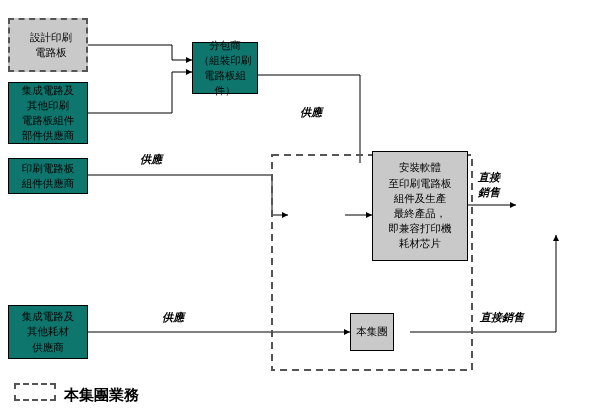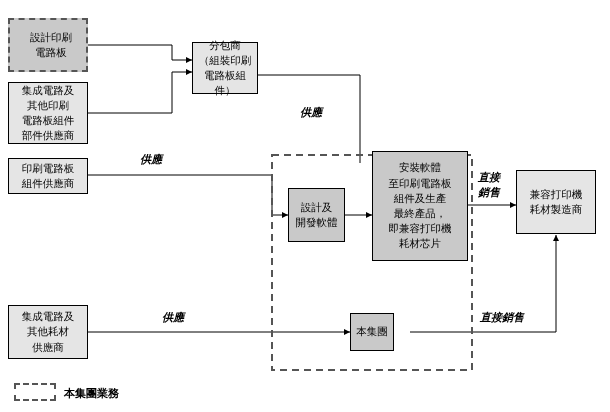--- a/index.html
+++ b/index.html
@@ -8,21 +8,21 @@
     background:#ffffff;
     font-family:"Liberation Sans","DejaVu Sans",sans-serif;
     overflow:hidden;
     position:relative;
   }
   #canvas{position:absolute;left:0;top:0;width:610px;height:412px;}
   .node{
     position:absolute;
     box-sizing:border-box;
     border:1px solid #000;
-    background:#e5e5e5;
+    background:#0f766e;
     display:flex;
     align-items:center;
     justify-content:center;
     text-align:center;
     font-size:10.5px;
     line-height:1.45;
     color:#000;
     white-space:pre-line;
     padding:2px;
   }
@@ -37,21 +37,21 @@
     font-style:italic;
   }
   .legend-box{
     position:absolute;
     box-sizing:border-box;
     border:2px dashed #555;
     background:#fff;
   }
   .legend-text{
     position:absolute;
-    font-size:11px;
+    font-size:15px;
     font-weight:bold;
     color:#000;
     white-space:nowrap;
   }
   .watermark{
     position:absolute;
     right:8px;bottom:6px;
     font-size:11px;
     color:#b9b9b9;
     display:flex;
@@ -111,32 +111,28 @@
 電路板組件
 部件供應商</div>
 
   <div class="node" style="left:8px;top:158px;width:80px;height:36px;">印刷電路板
 組件供應商</div>
 
   <div class="node" style="left:192px;top:42px;width:66px;height:52px;">分包商
 （組裝印刷
 電路板組件）</div>
 
-  <div class="node shaded" style="left:288px;top:188px;width:57px;height:54px;">設計及
-開發軟體</div>
 
   <div class="node shaded" style="left:372px;top:151px;width:96px;height:110px;">安裝軟體
 至印刷電路板
 組件及生產
 最終產品，
 即兼容打印機
 耗材芯片</div>
 
-  <div class="node" style="left:516px;top:170px;width:80px;height:64px;">兼容打印機
-耗材製造商</div>
 
   <div class="node" style="left:8px;top:305px;width:80px;height:54px;">集成電路及
 其他耗材
 供應商</div>
 
   <div class="node shaded" style="left:350px;top:313px;width:44px;height:38px;">本集團</div>
 
   <div class="label" style="left:300px;top:105px;">供應</div>
 
   <div class="label" style="left:140px;top:152px;">供應</div>

